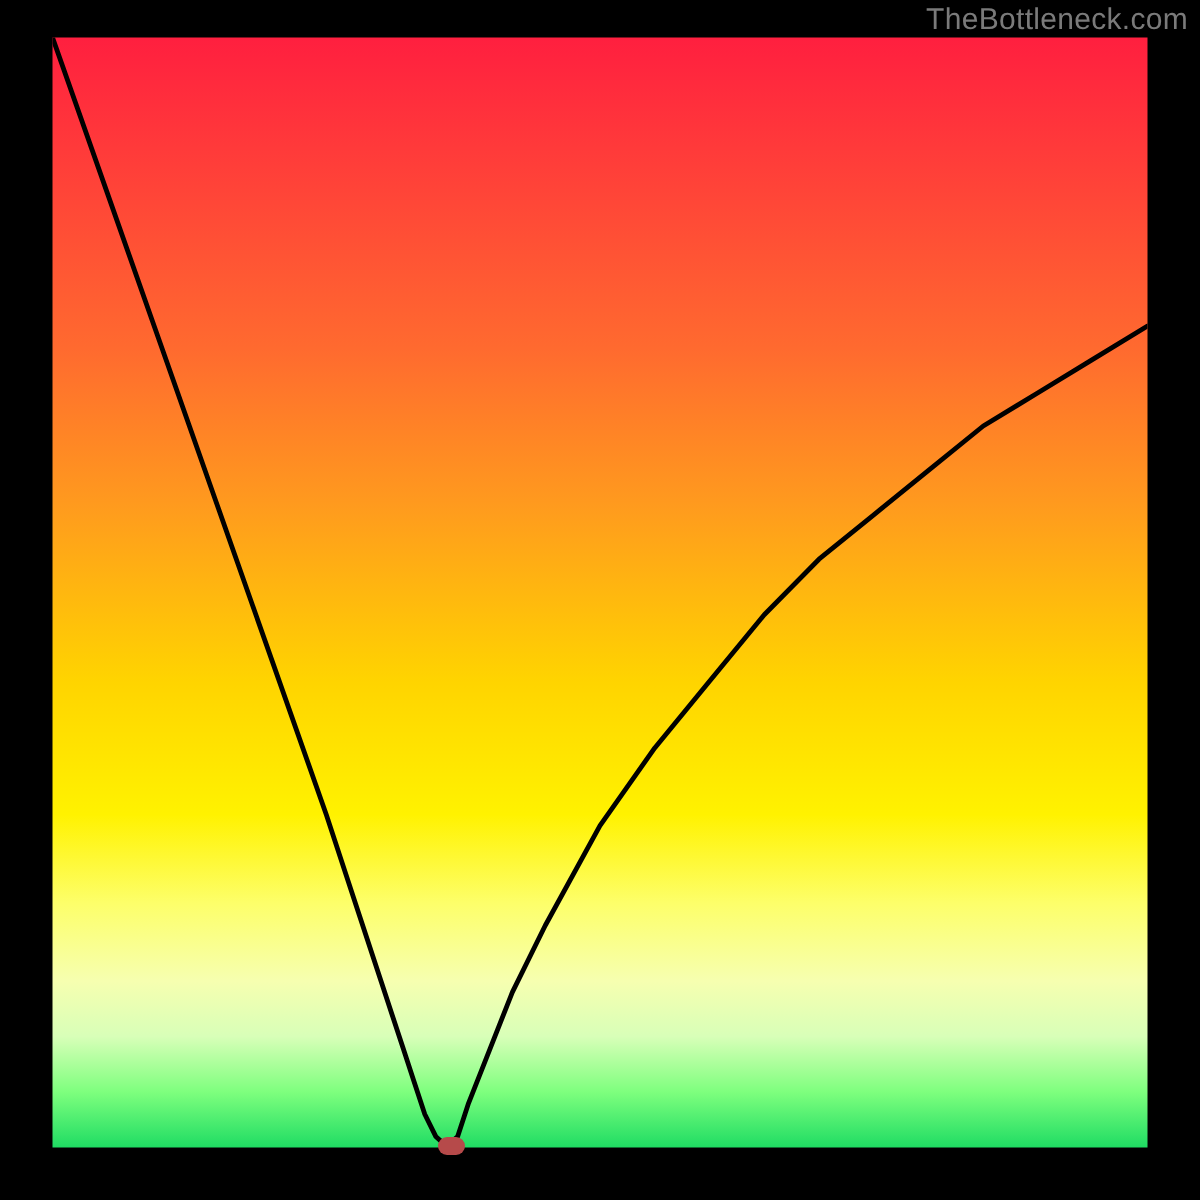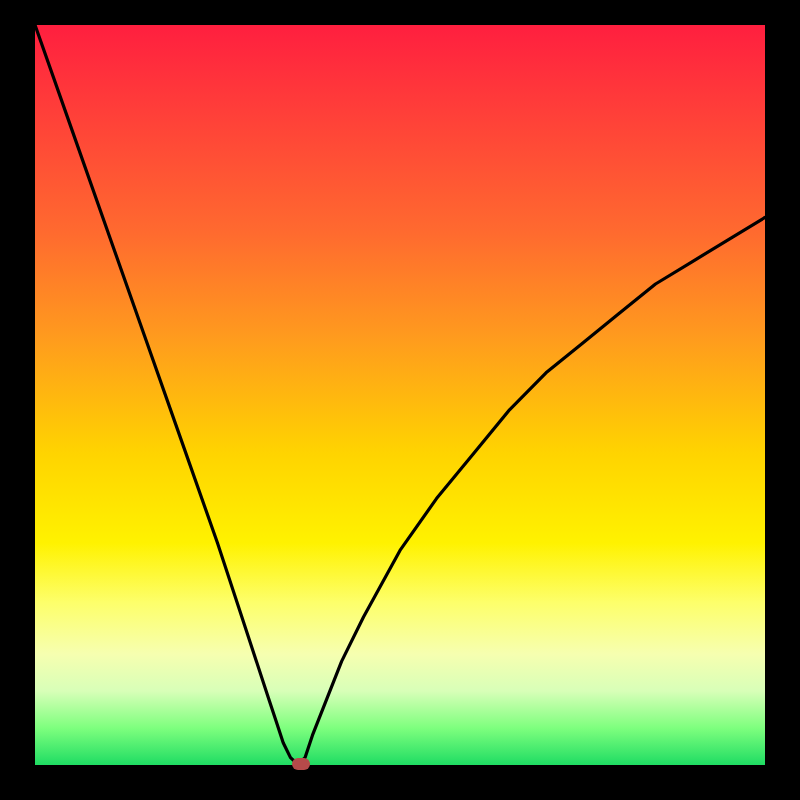--- a/index.html
+++ b/index.html
@@ -61,20 +61,21 @@
     border-radius: 6px;
     transform: translate(-50%, -50%);
     z-index: 3;
   }
 </style>
 </head>
 <body>
 
 <div class="frame">
 
+  <div class="watermark">TheBottleneck.com</div>
 
   <div class="plot-area">
     <svg viewBox="0 0 730 740" preserveAspectRatio="none">
       <path d="M0.00 0.00 L36.50 103.60 L73.00 207.20 L109.50 310.80 L146.00 414.40 L182.50 518.00 L204.40 584.60 L219.00 629.00 L233.60 673.40 L240.90 695.60 L248.20 717.80 L255.50 732.60 L262.80 739.26 L270.10 732.60 L277.40 710.40 L292.00 673.40 L306.60 636.40 L328.50 592.00 L365.00 525.40 L401.50 473.60 L438.00 429.20 L474.50 384.80 L511.00 347.80 L547.50 318.20 L584.00 288.60 L620.50 259.00 L657.00 236.80 L693.50 214.60 L730.00 192.40" fill="none" stroke="#000" stroke-width="3.2" stroke-linejoin="round" stroke-linecap="round"></path>
     </svg>
     <div class="marker" style="left: 266.45px; top: 739.26px;"></div>
   </div>
 
 </div>
 

